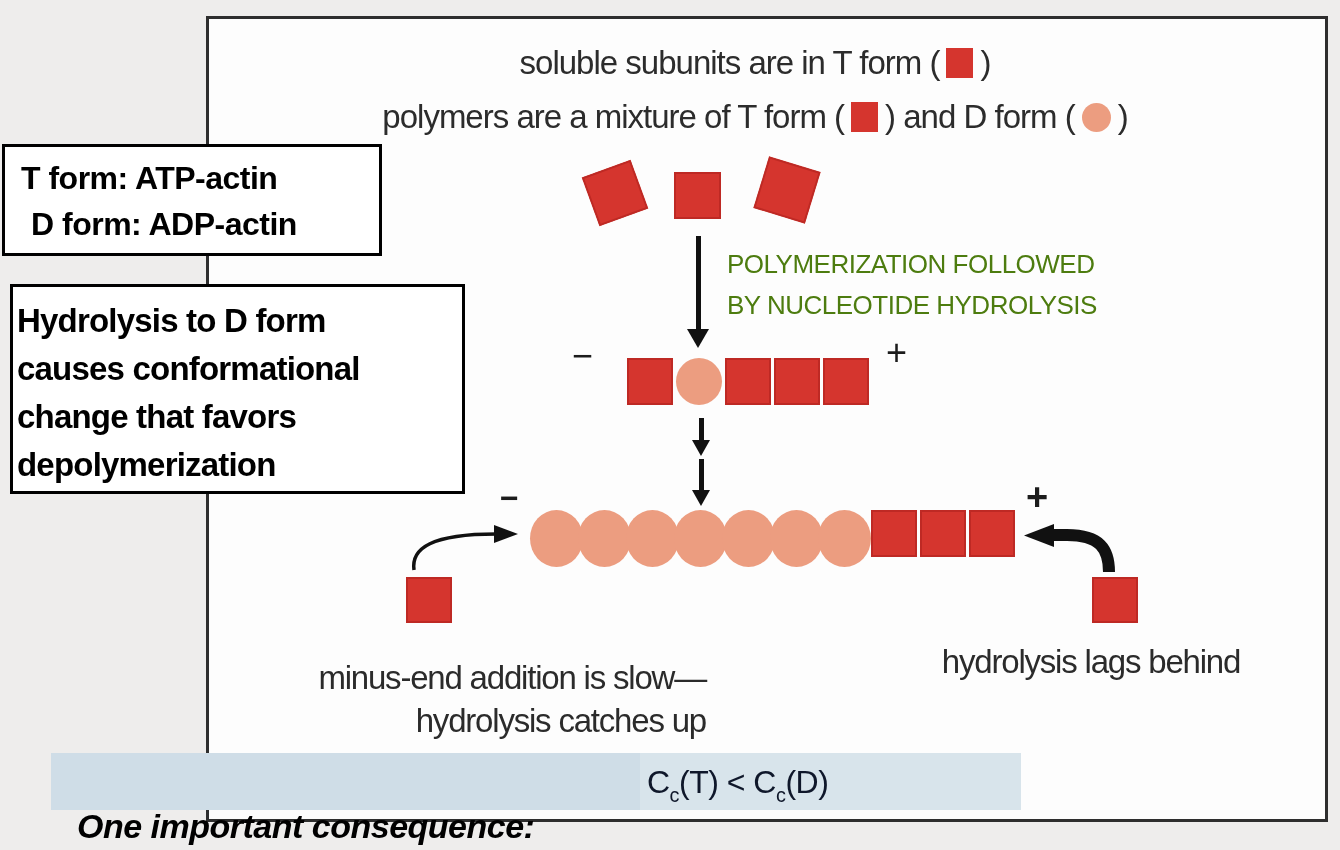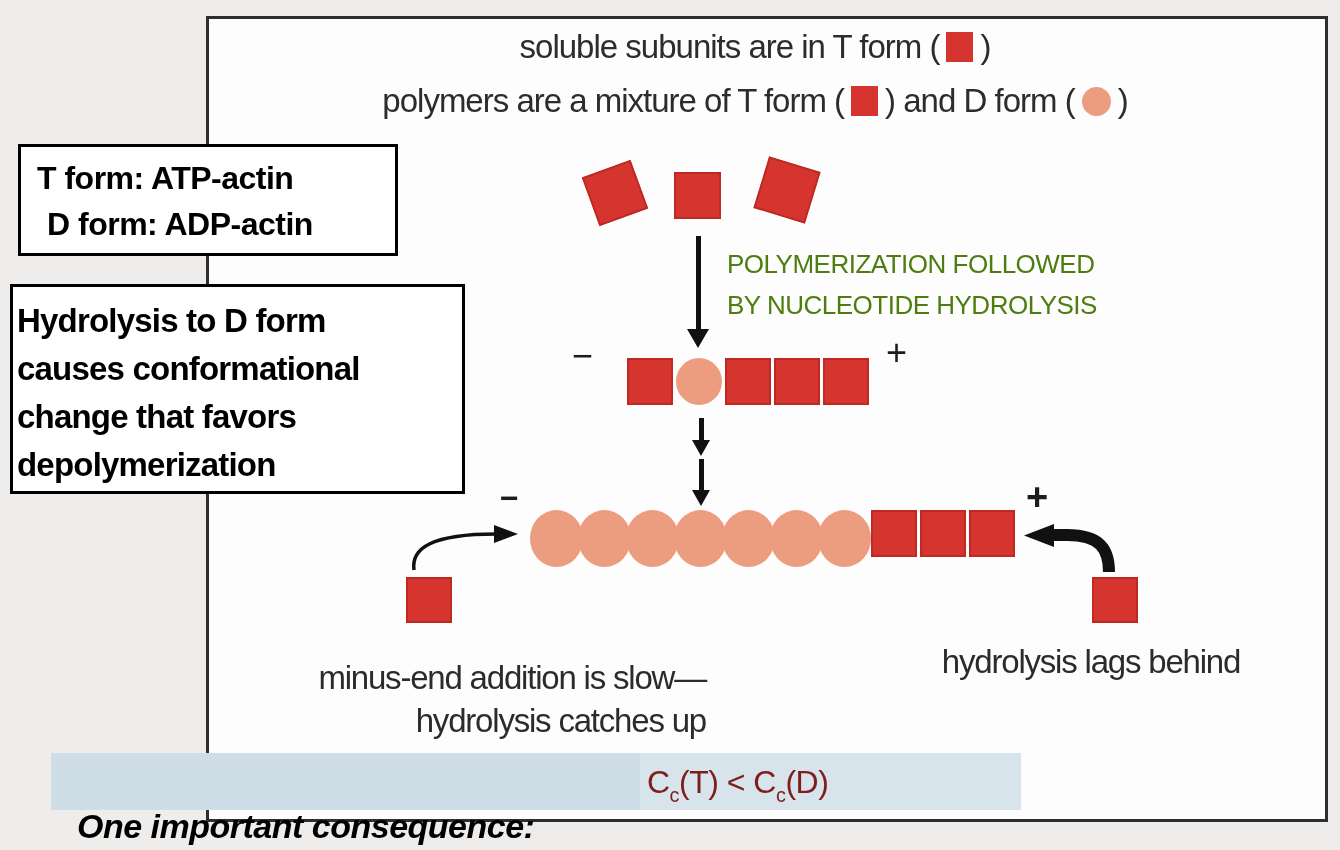--- a/index.html
+++ b/index.html
@@ -6,29 +6,29 @@
   .screen{
     position:relative;width:1340px;height:850px;overflow:hidden;
     background:#eeedec;font-family:"Liberation Sans",sans-serif;color:#262626;
   }
   .abs{position:absolute;}
   
   .main-box{left:206px;top:16px;width:1122px;height:806px;background:#fdfdfd;
     border:3px solid #2e2e2e;box-sizing:border-box;}
   
   .legend{display:flex;justify-content:center;align-items:center;gap:7px;
-    width:1060px;left:225px;font-size:33px;letter-spacing:-1px;color:#2c2c2c;}
+    width:1060px;left:225px;font-size:33px;letter-spacing:-1px;color:#2c2c2c;margin-top:16px;}
   .legend-l1{top:28px;}
   .legend-l2{top:82px;}
   .sq-inline{width:27px;height:30px;background:#d5352e;display:inline-block;}
   .circle-inline{width:29px;height:29px;background:#ec9d80;border-radius:50%;display:inline-block;}
   
   .note{background:#ffffff;border:3px solid #000;box-sizing:border-box;
     font-weight:bold;color:#000;letter-spacing:-0.5px;}
-  .note-forms{left:18px;top:144px;width:380px;height:112px;padding:8px 0 0 16px;
+  .note-forms{left:2px;top:144px;width:380px;height:112px;padding:8px 0 0 16px;
     font-size:32px;line-height:46px;}
   .note-forms .l2{padding-left:10px;}
   .note-hydrolysis{left:10px;top:284px;width:455px;height:210px;padding:10px 0 0 4px;
     font-size:33px;line-height:48px;letter-spacing:-0.8px;}
   
   .sq{background:#d5352e;box-shadow:inset 0 0 0 2px rgba(150,20,18,0.35);}
   .circle{background:#ec9d80;border-radius:50%;}
   .sq-a{left:589px;top:167px;width:52px;height:52px;transform:rotate(-20deg);}
   .sq-b{left:674px;top:172px;width:47px;height:47px;}
   .sq-c{left:760px;top:163px;width:54px;height:54px;transform:rotate(17deg);}
@@ -68,21 +68,21 @@
   
   .caption{width:478px;text-align:center;font-size:33px;line-height:43px;
     letter-spacing:-1.2px;color:#2b2b2b;}
   .caption-left{left:228px;top:656px;text-align:right;}
   .caption-right{left:852px;top:640px;}
   
   .conseq-bar{left:51px;top:753px;width:970px;height:57px;background:#cfdde7;}
   .conseq-light{left:589px;top:0;width:381px;height:57px;background:#d8e4eb;}
   .conseq-label{left:26px;top:10px;font-size:34px;font-weight:bold;font-style:italic;
     color:#000;letter-spacing:-0.5px;white-space:nowrap;margin-top:44px;}
-  .conseq-formula{left:596px;top:11px;font-size:32px;color:#7f1d1d;letter-spacing:-0.5px;
+  .conseq-formula{left:596px;top:11px;font-size:32px;color:#0f172a;letter-spacing:-0.5px;
     white-space:nowrap;}
   .conseq-formula sub{font-size:0.62em;position:relative;top:2px;}
 </style>
 </head>
 <body>
 
 <div class="screen">
 
   <div class="abs main-box"></div>
 

